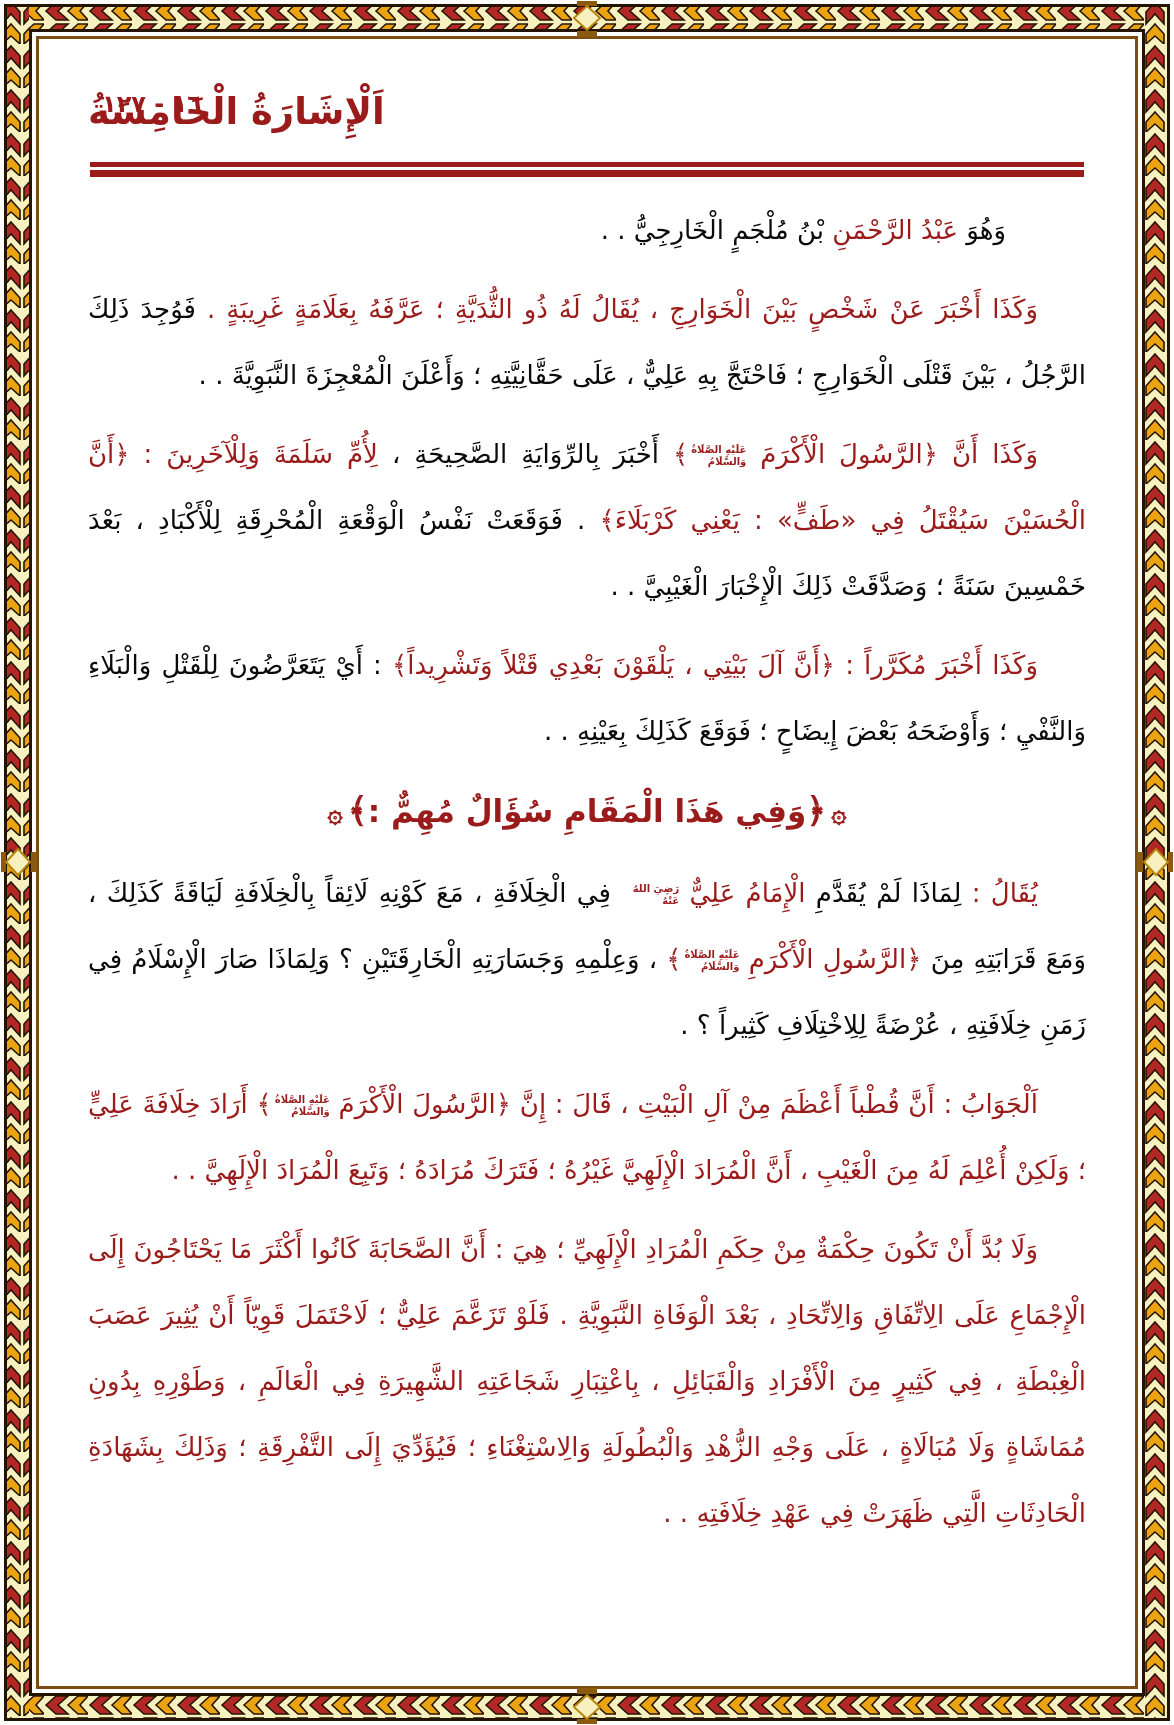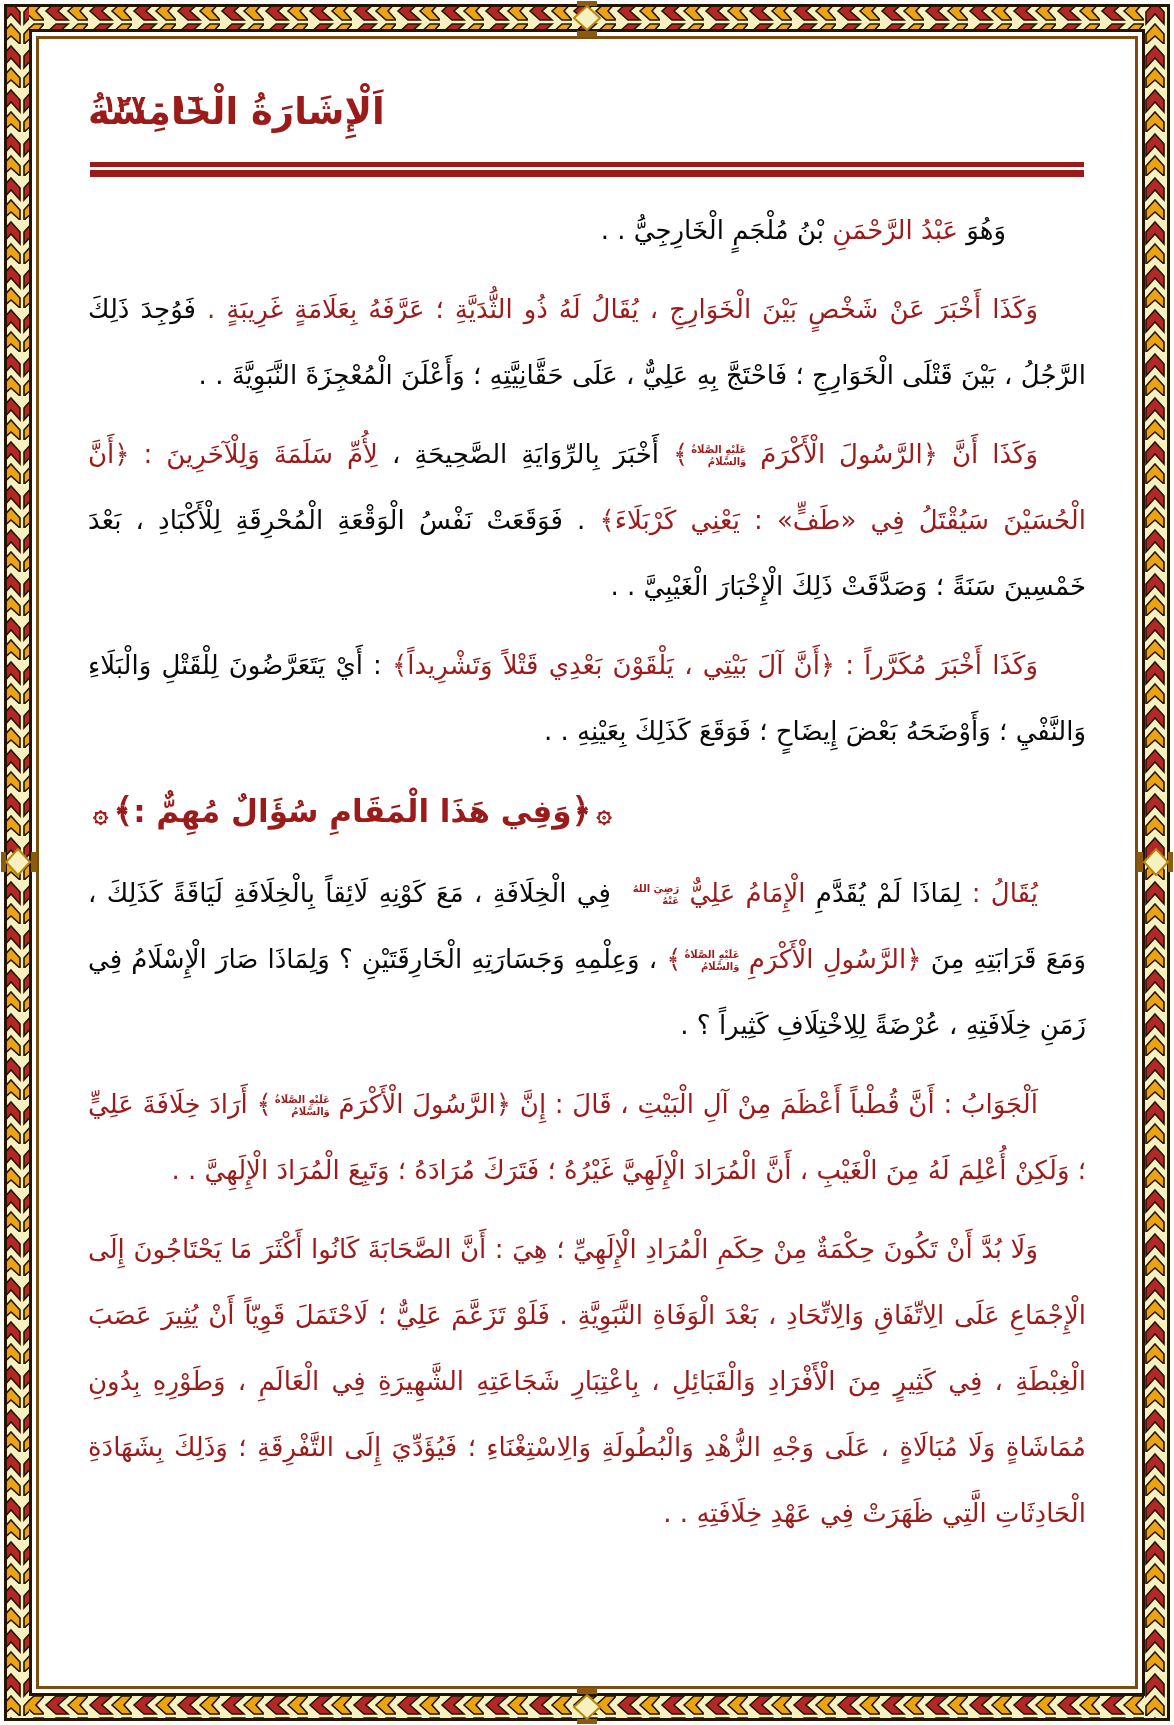--- a/index.html
+++ b/index.html
@@ -34,21 +34,21 @@
   .rule-a{height:5px;background:var(--red);}
   .rule-b{height:7px;background:var(--red);margin-top:3px;}
   .para{
     font-size:26px;line-height:66px;margin:0 0 13px 0;color:var(--black);
     text-align:justify;text-indent:48px;
   }
   .para-first{text-indent:80px;}
   .blk{color:var(--black);margin-top:14px;}
   .red{color:var(--red);font-weight:normal;}
   .heading{
-    text-align:left;font-size:31px;font-weight:bold;color:var(--red);
+    text-align:center;font-size:31px;font-weight:bold;color:var(--red);
     line-height:66px;margin:4px 0 14px 0;text-indent:0;
   }
   .orn{color:var(--red);font-weight:bold;padding:0 5px;font-size:26px;}
   .bracket{color:var(--red);font-weight:bold;font-size:34px;}
   .cartouche{
     display:inline-block;width:58px;font-size:10px;line-height:1.15;
     text-align:right;vertical-align:middle;color:var(--red);font-weight:bold;
     text-indent:0;white-space:normal;
   }
 </style>

